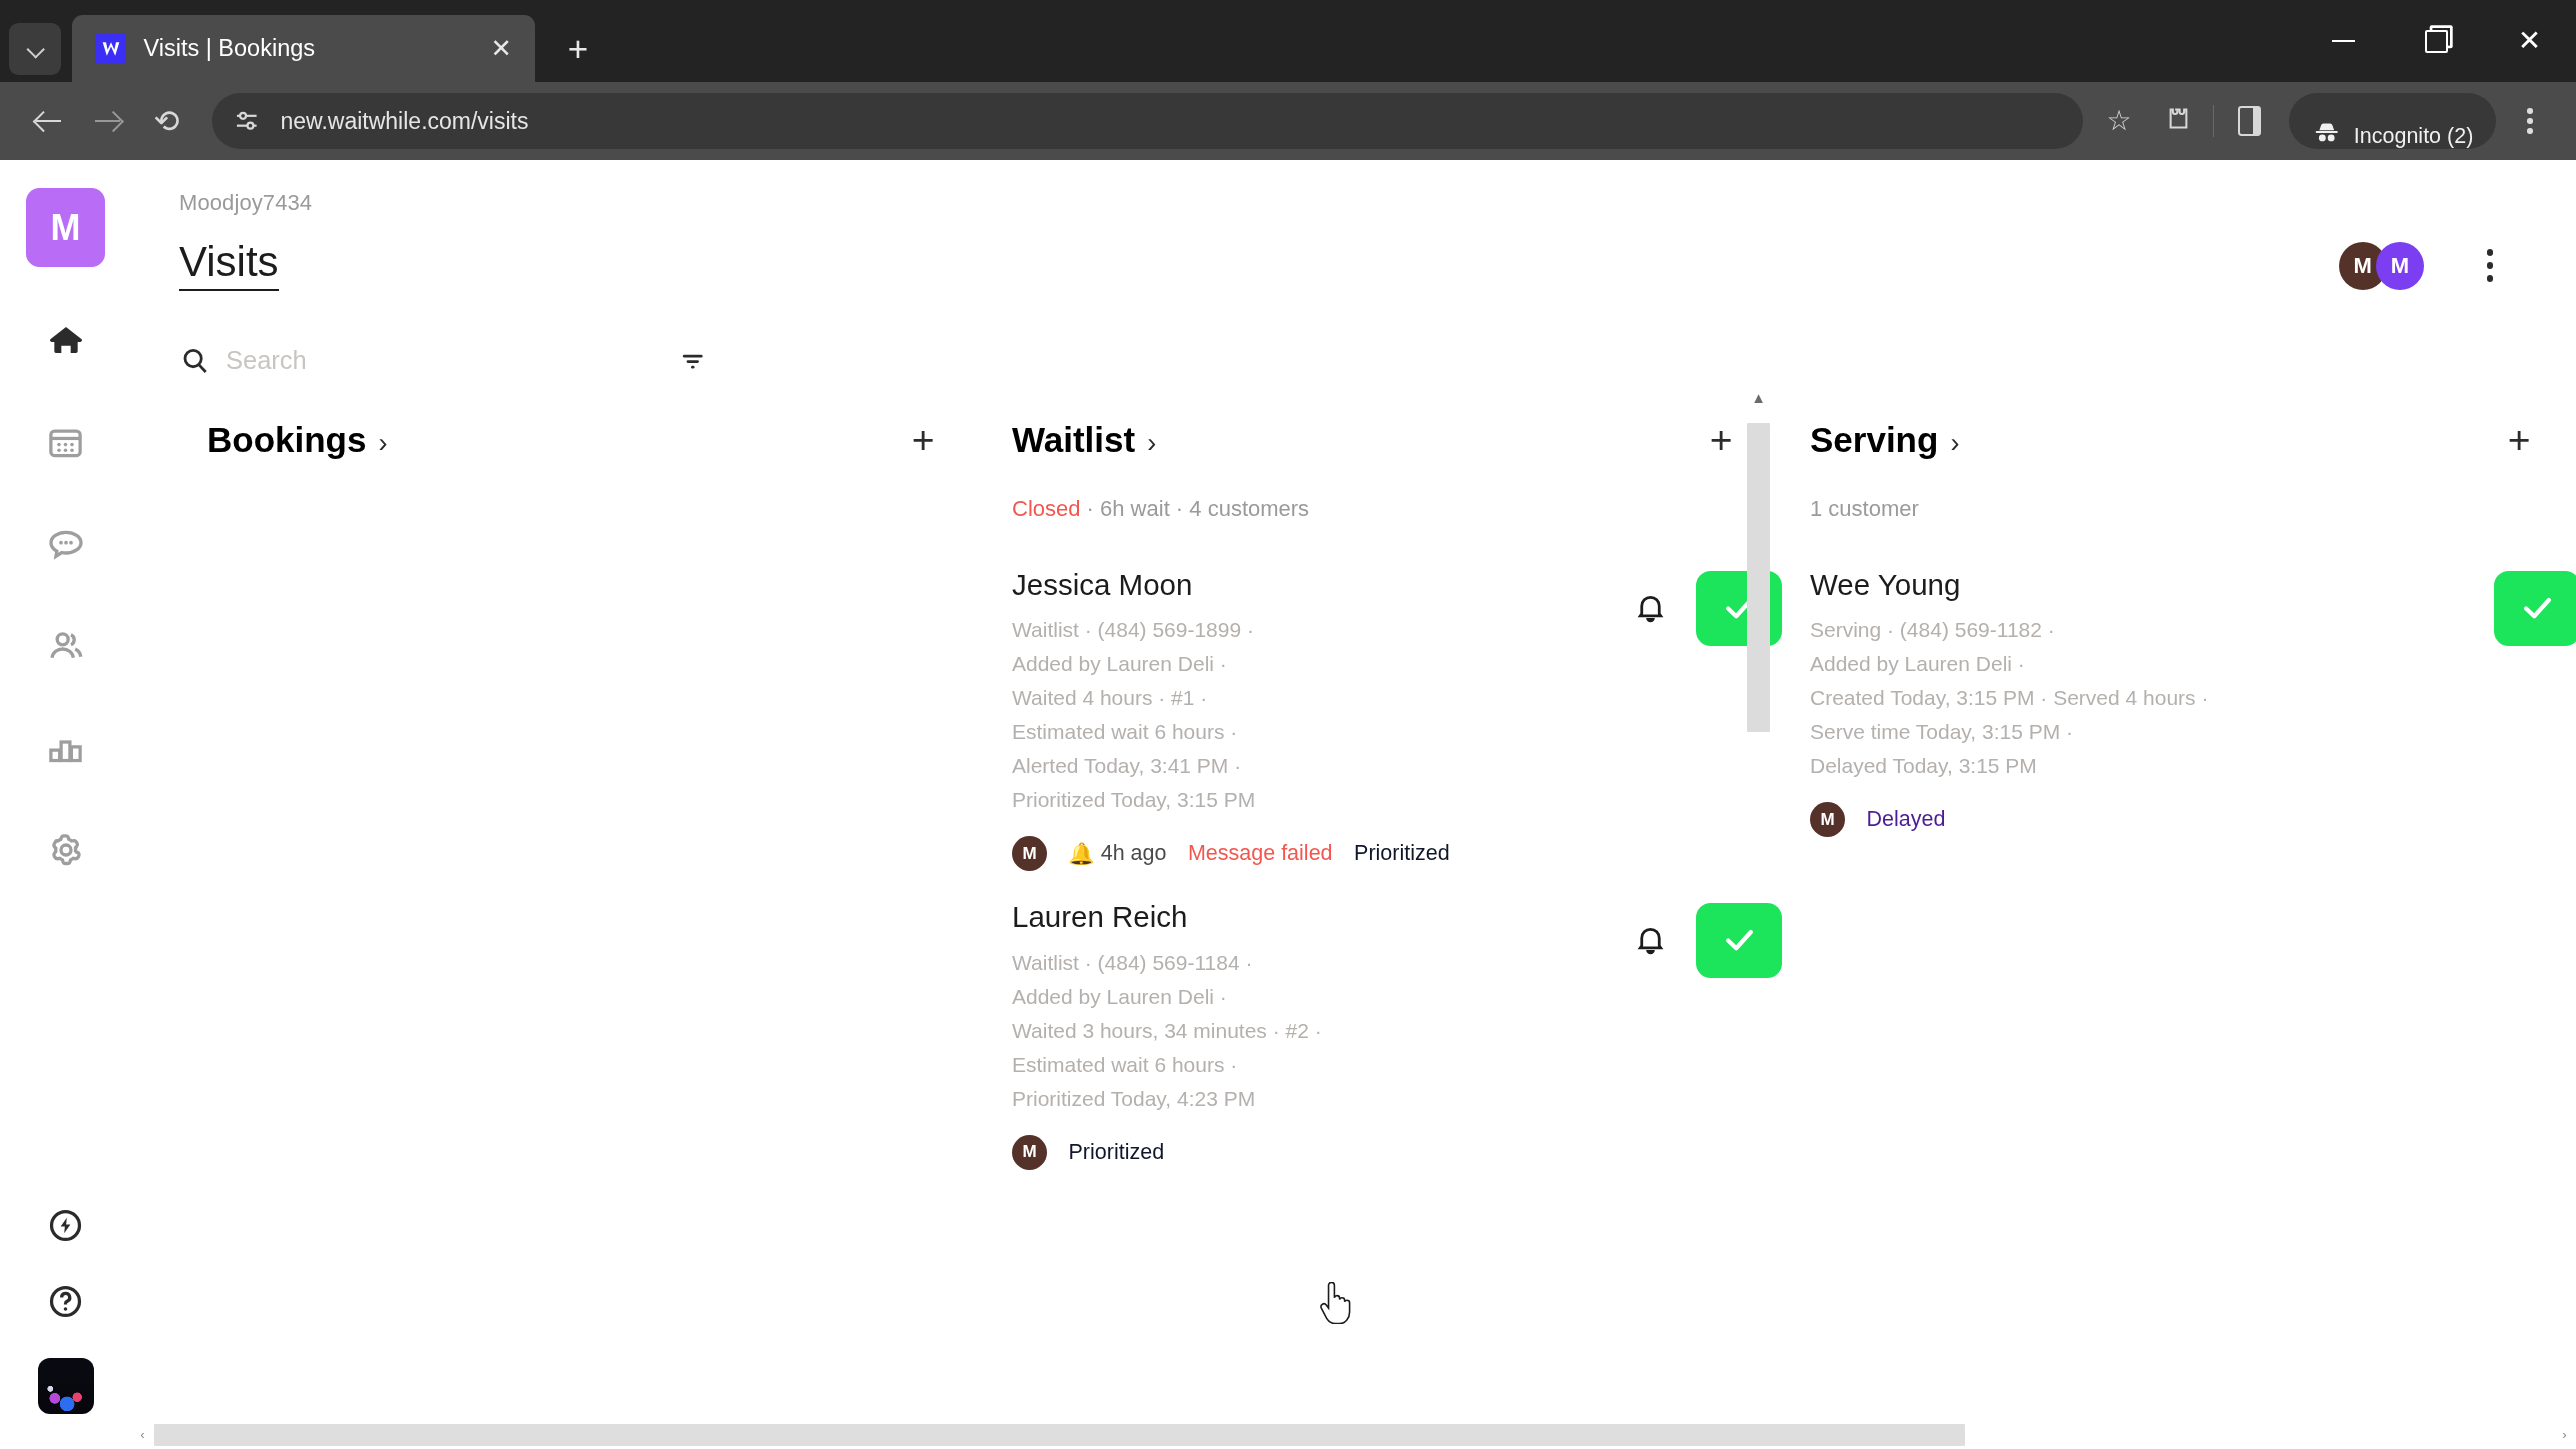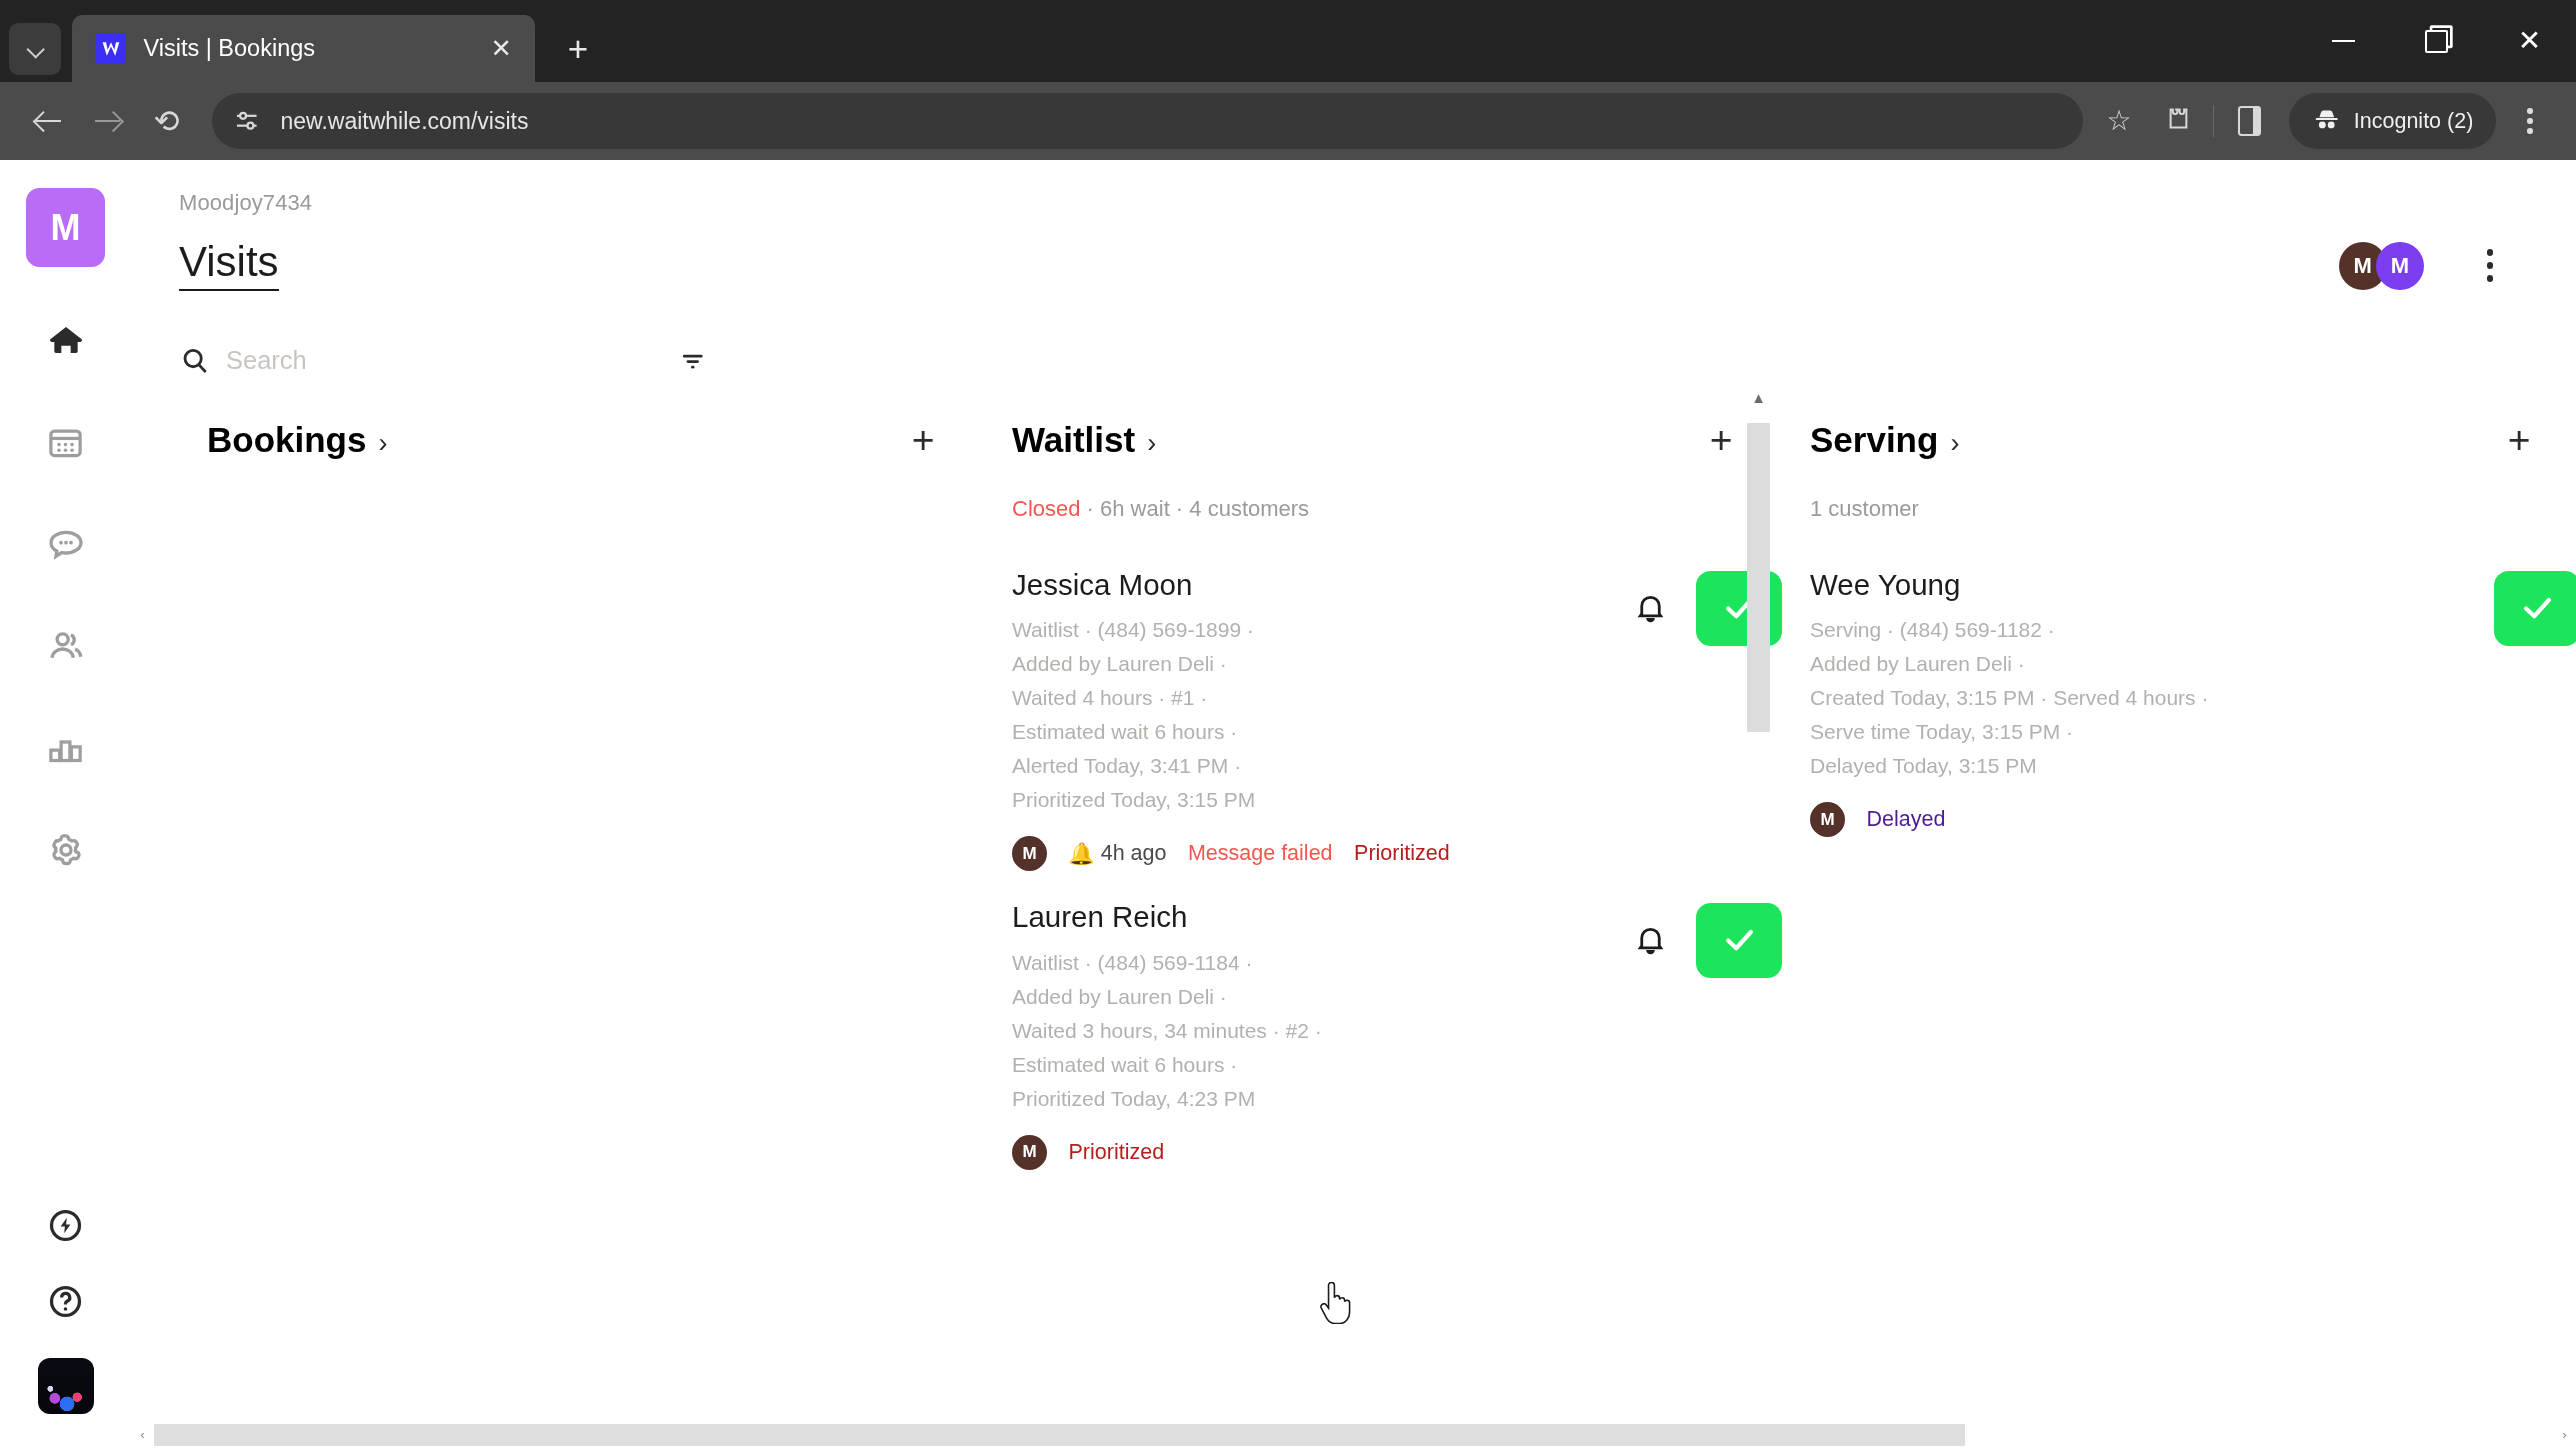--- a/index.html
+++ b/index.html
@@ -146,21 +146,21 @@
   .omni-right { display: flex; align-items: center; flex: 0 0 auto; }
   .star-glyph { font-size: 28px; color: #d8d8d8; line-height: 1; }
   .ext-glyph  { font-size: 27px; color: #d8d8d8; line-height: 1; }
   .vsep { width: 1.3px; height: 32px; background: #6a6a6a; margin: 0 5.4px; flex: 0 0 auto; }
   .panel-glyph {
     width: 23px; height: 29.5px; border: 2.7px solid #d8d8d8; border-radius: 3.4px;
     border-right-width: 8.7px;
   }
   .incognito-pill {
     height: 56px; border-radius: 28px; background: #383838;
-    display: flex; align-items: center; gap: 12px;
+    display: flex; align-items: flex-end; gap: 12px;
     padding: 0 23px; margin-left: 10.7px; flex: 0 0 auto;
   }
   .incognito-label { color: #f0f0f0; font-size: 21.5px; white-space: nowrap; }
   .kebab-browser {
     width: 54px; height: 59px; display: flex; flex-direction: column;
     align-items: center; justify-content: center; gap: 4.7px; margin-left: 6.7px; flex: 0 0 auto;
   }
   .kebab-browser i { width: 5.4px; height: 5.4px; border-radius: 50%; background: #dcdcdc; display: block; }
 
   
@@ -272,21 +272,21 @@
   }
   .badge-row { display: flex; align-items: center; gap: 21.5px; margin-top: 19px; }
   .badge-av {
     width: 35px; height: 35px; border-radius: 50%; background: #553229;
     display: flex; align-items: center; justify-content: center;
     color: #fff; font-size: 17px; font-weight: 700; flex: 0 0 auto;
   }
   .badge { font-size: 21.5px; display: flex; align-items: center; gap: 5.4px; white-space: nowrap; }
   .badge.neutral { color: #4a4a4a; }
   .badge.failed  { color: #f1574f; }
-  .badge.prio    { color: #b91c1c; }
+  .badge.prio    { color: #0f172a; }
   .badge.delayed { color: #4c1d95; }
 
   
   .vscroll {
     position: absolute; top: 0; right: 12px; width: 23px; bottom: 0;
     display: flex; flex-direction: column; align-items: center;
   }
   .vs-arrow { font-size: 14.8px; color: #6b6b6b; line-height: 1; height: 17.4px; }
   .vs-track { flex: 1 1 auto; width: 23px; position: relative; }
   .vs-thumb {

